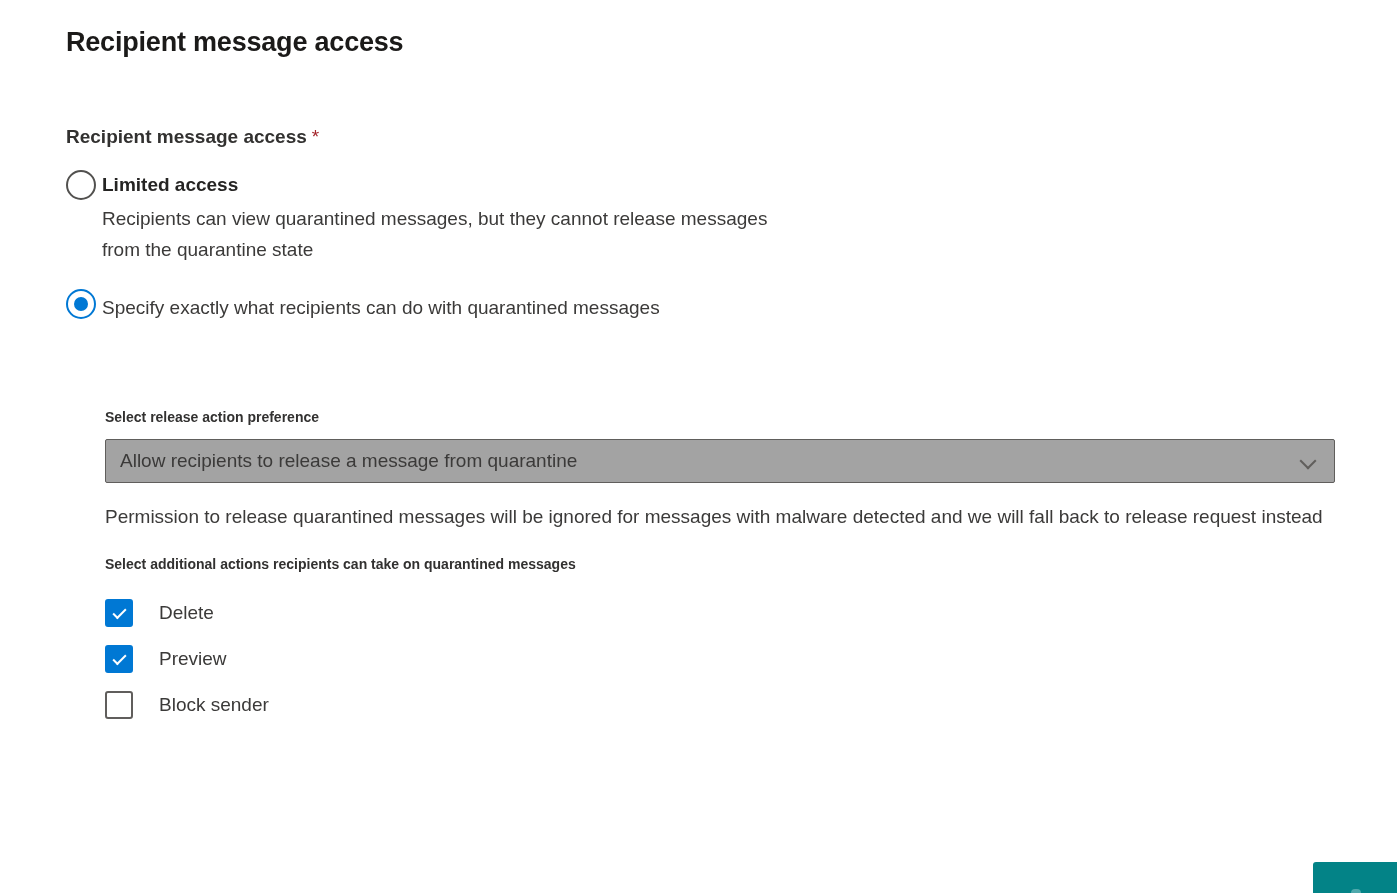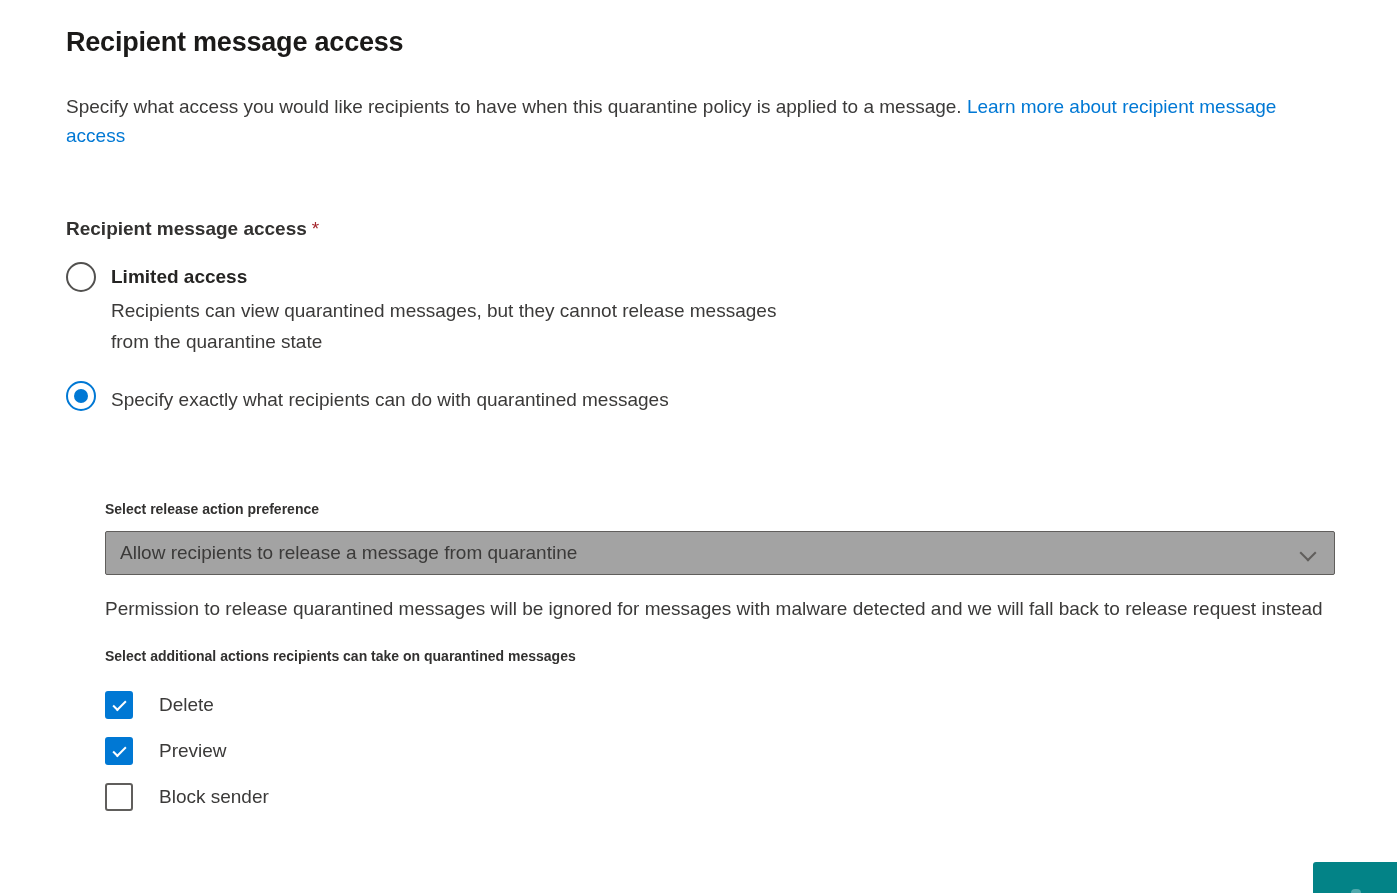--- a/index.html
+++ b/index.html
@@ -44,21 +44,21 @@
   }
   .required-star {
     color: #a4262c;
     margin-left: 5px;
     font-weight: 400;
   }
   
   .radio-option {
     display: flex;
     align-items: flex-start;
-    gap: 15px;
+    gap: 6px;
   }
   .radio-option.first { margin-top: 22px; }
   .radio-option.second { margin-top: 24px; }
   .radio-circle {
     flex: 0 0 auto;
     width: 30px;
     height: 30px;
     border-radius: 50%;
     border: 2px solid #52514f;
     background: #ffffff;
@@ -207,24 +207,20 @@
     background: #4fa9ac;
   }
 </style>
 </head>
 <body>
 
 <div class="page">
 
   <h1 class="page-title">Recipient message access</h1>
 
-  <p class="page-description">
-    <span>Specify what access you would like recipients to have when this quarantine policy is applied to a message.</span>
-    <a href="#">Learn more about recipient message access</a>
-  </p>
 
   <div class="field-label">
     <span>Recipient message access</span><span class="required-star">*</span>
   </div>
 
   <div class="radio-option first">
     <span class="radio-circle">
       <span class="radio-dot"></span>
     </span>
     <span class="radio-text">

